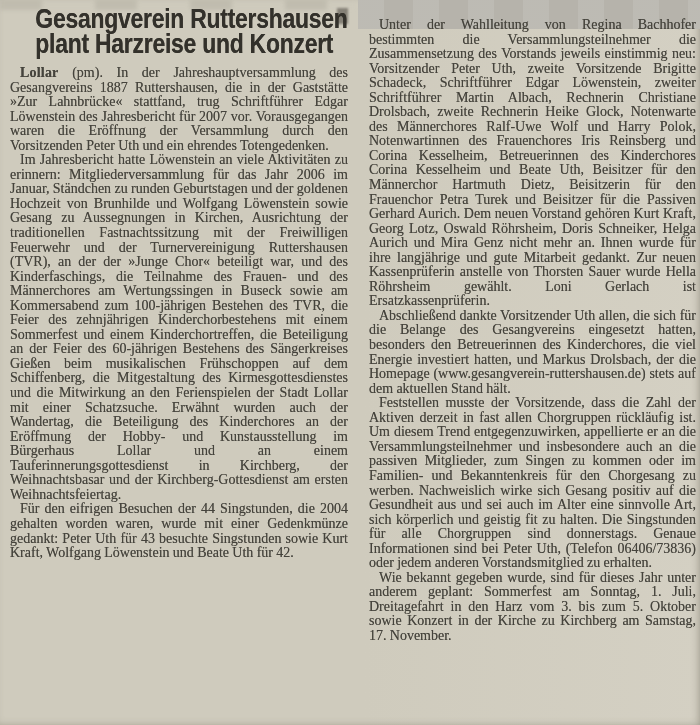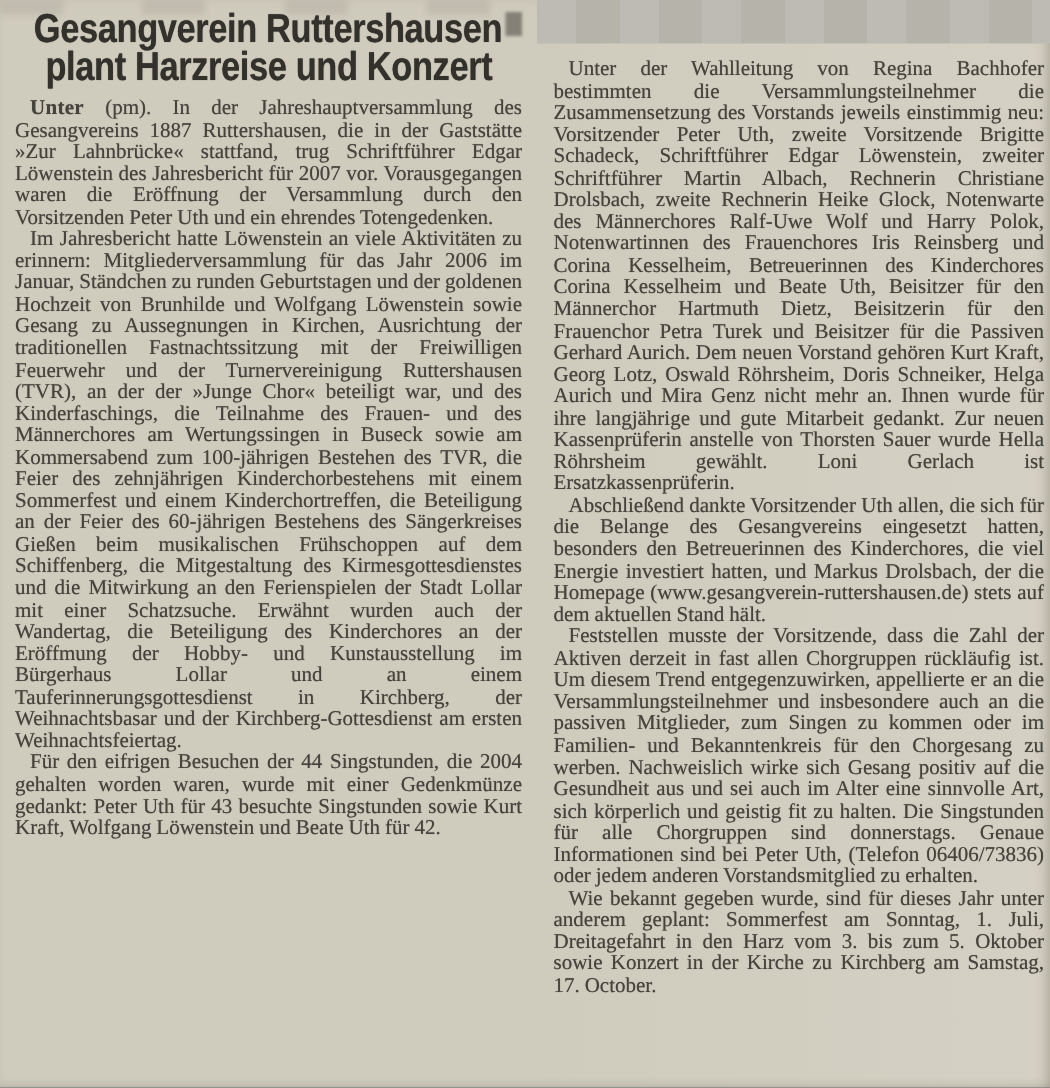--- a/index.html
+++ b/index.html
@@ -33,25 +33,25 @@
     background:repeating-linear-gradient(90deg,rgba(118,115,104,.30) 0 42px,rgba(190,187,177,.05) 42px 95px);
     filter:blur(2px);opacity:.55;
   }
   .ghost-mark{
     position:absolute;left:337px;top:8px;width:11px;height:16px;
     background:rgba(72,70,62,.55);filter:blur(1px);
   }
   
   .col{position:absolute;top:0;}
   .col-left{left:10px;width:338px;}
-  .col-right{left:369px;width:327px;padding-top:40px;}
+  .col-right{left:369px;width:327px;padding-top:18px;}
   
   .headline{
     margin:7px 0 9px;
-    display:flex;flex-direction:column;align-items:center;
+    display:flex;flex-direction:column;
     font-family:"Liberation Sans","DejaVu Sans",sans-serif;
     font-weight:700;color:var(--headline-ink);
   }
   .hline{
     white-space:nowrap;
     font-size:27px;line-height:25px;
     letter-spacing:-0.3px;
     transform:scaleX(0.85);
     transform-origin:50% 50%;
     text-shadow:0 0 .6px rgba(40,38,32,.8);
@@ -75,25 +75,25 @@
 
   <div class="scan-strip"></div>
   <div class="ghost-band"></div>
   <div class="ghost-mark"></div>
 
   <div class="col col-left">
     <h1 class="headline">
       <div class="hline">Gesangverein Ruttershausen</div>
       <div class="hline">plant Harzreise und Konzert</div>
     </h1>
-    <p class="lead"><b>Unter</b><span> (pm). </span><span>In der Jahreshauptversammlung des Gesangvereins 1887 Ruttershausen, die in der Gaststätte »Zur Lahnbrücke« stattfand, trug Schriftführer Edgar Löwenstein des Jahresbericht für 2007 vor. Vorausgegangen waren die Eröffnung der Versammlung durch den Vorsitzenden Peter Uth und ein ehrendes Totengedenken.</span></p>
+    <p class="lead"><b>Lollar</b><span> (pm). </span><span>In der Jahreshauptversammlung des Gesangvereins 1887 Ruttershausen, die in der Gaststätte »Zur Lahnbrücke« stattfand, trug Schriftführer Edgar Löwenstein des Jahresbericht für 2007 vor. Vorausgegangen waren die Eröffnung der Versammlung durch den Vorsitzenden Peter Uth und ein ehrendes Totengedenken.</span></p>
     <p>Im Jahresbericht hatte Löwenstein an viele Aktivitäten zu erinnern: Mitgliederversammlung für das Jahr 2006 im Januar, Ständchen zu runden Geburtstagen und der goldenen Hochzeit von Brunhilde und Wolfgang Löwenstein sowie Gesang zu Aussegnungen in Kirchen, Ausrichtung der traditionellen Fastnachtssitzung mit der Freiwilligen Feuerwehr und der Turnervereinigung Ruttershausen (TVR), an der der »Junge Chor« beteiligt war, und des Kinderfaschings, die Teilnahme des Frauen- und des Männerchores am Wertungssingen in Buseck sowie am Kommersabend zum 100-jährigen Bestehen des TVR, die Feier des zehnjährigen Kinderchorbestehens mit einem Sommerfest und einem Kinderchortreffen, die Beteiligung an der Feier des 60-jährigen Bestehens des Sängerkreises Gießen beim musikalischen Frühschoppen auf dem Schiffenberg, die Mitgestaltung des Kirmesgottesdienstes und die Mitwirkung an den Ferienspielen der Stadt Lollar mit einer Schatzsuche. Erwähnt wurden auch der Wandertag, die Beteiligung des Kinderchores an der Eröffmung der Hobby- und Kunstausstellung im Bürgerhaus Lollar und an einem Tauferinnerungsgottesdienst in Kirchberg, der Weihnachtsbasar und der Kirchberg-Gottesdienst am ersten Weihnachtsfeiertag.</p>
     <p>Für den eifrigen Besuchen der 44 Singstunden, die 2004 gehalten worden waren, wurde mit einer Gedenkmünze gedankt: Peter Uth für 43 besuchte Singstunden sowie Kurt Kraft, Wolfgang Löwenstein und Beate Uth für 42.</p>
   </div>
 
   <div class="col col-right">
     <p>Unter der Wahlleitung von Regina Bachhofer bestimmten die Versammlungsteilnehmer die Zusammensetzung des Vorstands jeweils einstimmig neu: Vorsitzender Peter Uth, zweite Vorsitzende Brigitte Schadeck, Schriftführer Edgar Löwenstein, zweiter Schriftführer Martin Albach, Rechnerin Christiane Drolsbach, zweite Rechnerin Heike Glock, Notenwarte des Männerchores Ralf-Uwe Wolf und Harry Polok, Notenwartinnen des Frauenchores Iris Reinsberg und Corina Kesselheim, Betreuerinnen des Kinderchores Corina Kesselheim und Beate Uth, Beisitzer für den Männerchor Hartmuth Dietz, Beisitzerin für den Frauenchor Petra Turek und Beisitzer für die Passiven Gerhard Aurich. Dem neuen Vorstand gehören Kurt Kraft, Georg Lotz, Oswald Röhrsheim, Doris Schneiker, Helga Aurich und Mira Genz nicht mehr an. Ihnen wurde für ihre langjährige und gute Mitarbeit gedankt. Zur neuen Kassenprüferin anstelle von Thorsten Sauer wurde Hella Röhrsheim gewählt. Loni Gerlach ist Ersatzkassenprüferin.</p>
     <p>Abschließend dankte Vorsitzender Uth allen, die sich für die Belange des Gesangvereins eingesetzt hatten, besonders den Betreuerinnen des Kinderchores, die viel Energie investiert hatten, und Markus Drolsbach, der die Homepage (www.gesangverein-ruttershausen.de) stets auf dem aktuellen Stand hält.</p>
     <p>Feststellen musste der Vorsitzende, dass die Zahl der Aktiven derzeit in fast allen Chorgruppen rückläufig ist. Um diesem Trend entgegenzuwirken, appellierte er an die Versammlungsteilnehmer und insbesondere auch an die passiven Mitglieder, zum Singen zu kommen oder im Familien- und Bekanntenkreis für den Chorgesang zu werben. Nachweislich wirke sich Gesang positiv auf die Gesundheit aus und sei auch im Alter eine sinnvolle Art, sich körperlich und geistig fit zu halten. Die Singstunden für alle Chorgruppen sind donnerstags. Genaue Informationen sind bei Peter Uth, (Telefon 06406/73836) oder jedem anderen Vorstandsmitglied zu erhalten.</p>
-    <p>Wie bekannt gegeben wurde, sind für dieses Jahr unter anderem geplant: Sommerfest am Sonntag, 1. Juli, Dreitagefahrt in den Harz vom 3. bis zum 5. Oktober sowie Konzert in der Kirche zu Kirchberg am Samstag, 17. October.</p>
+    <p>Wie bekannt gegeben wurde, sind für dieses Jahr unter anderem geplant: Sommerfest am Sonntag, 1. Juli, Dreitagefahrt in den Harz vom 3. bis zum 5. Oktober sowie Konzert in der Kirche zu Kirchberg am Samstag, 17. November.</p>
   </div>
 
 </div>
 
 </body></html>

